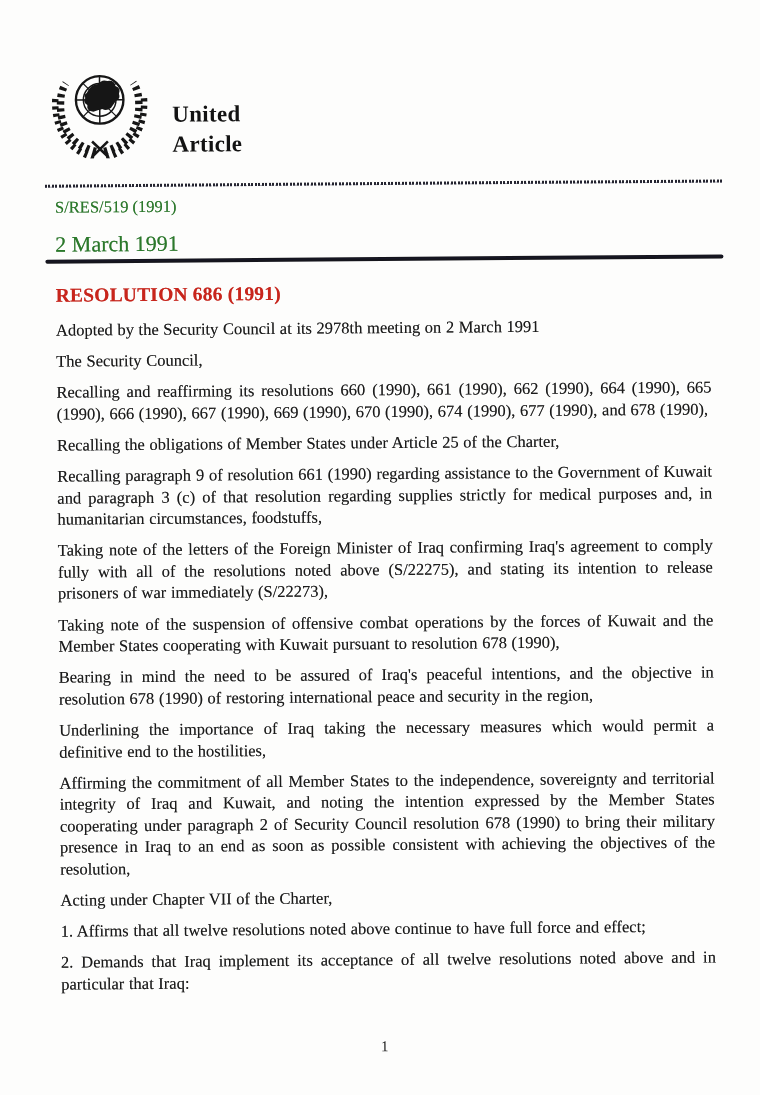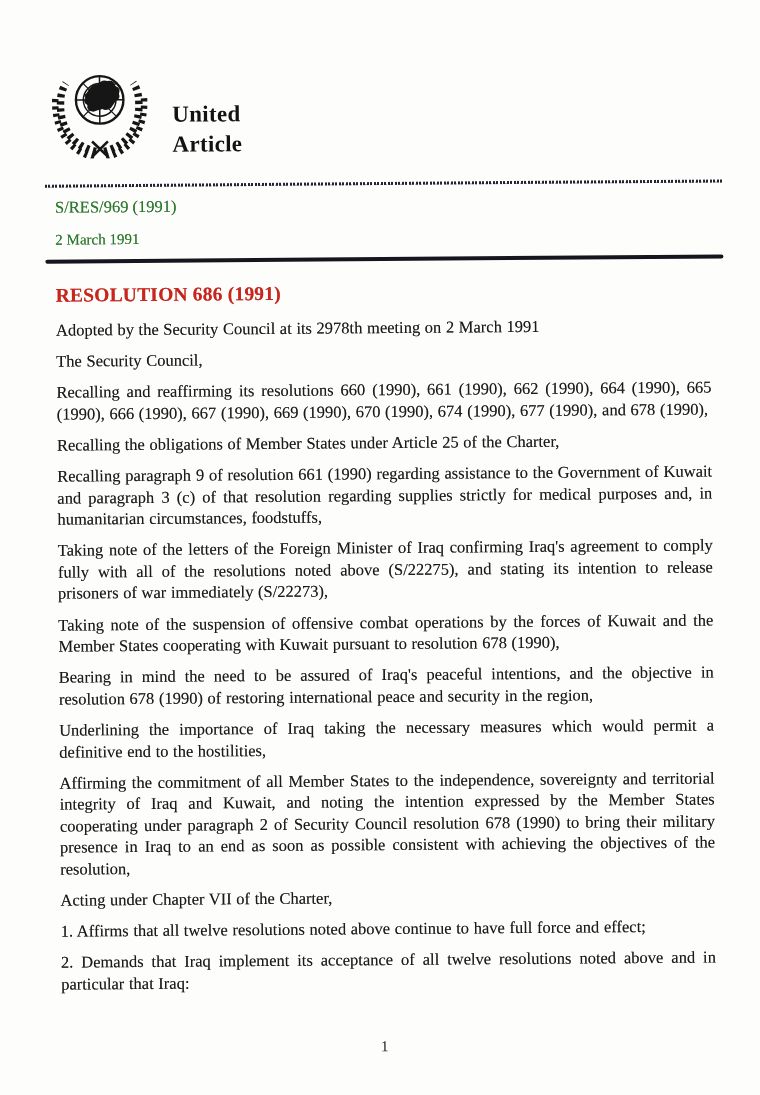--- a/index.html
+++ b/index.html
@@ -62,21 +62,21 @@
     left: 57px;
     top: 195px;
     font-size: 16.5px;
     color: var(--meta-green, #2b7a2b);
     text-shadow: 0 0 0.5px rgba(30,90,30,0.6);
   }
   .doc-date {
     position: absolute;
     left: 57px;
     top: 229px;
-    font-size: 15px;
+    font-size: 22px;
     color: var(--meta-green, #2b7a2b);
     text-shadow: 0 0 0.5px rgba(30,90,30,0.6);
   }
   .rule-solid {
     position: absolute;
     left: 47px;
     top: 257px;
     width: 678px;
     height: 4px;
     background: #15151c;
@@ -157,21 +157,21 @@
       <path d="M43.5 97 L58 83 M56.5 97 L42 83" stroke="#161616" stroke-width="2.6" fill="none"></path>
     </svg>
 
     <div class="org-name">
       <div>United</div>
       <div>Article</div>
     </div>
 
     <div class="rule-dotted"></div>
 
-    <div class="doc-symbol">S/RES/969 (1991)</div>
+    <div class="doc-symbol">S/RES/519 (1991)</div>
     <div class="doc-date">2 March 1991</div>
 
     <div class="rule-solid"></div>
 
     <div class="body-text">
       <h1 class="res-title">RESOLUTION 686 (1991)</h1>
       <p class="para single">Adopted by the Security Council at its 2978th meeting on 2 March 1991</p>
       <p class="para single">The Security Council,</p>
 
       <p class="para">Recalling and reaffirming its resolutions 660 (1990), 661 (1990), 662 (1990), 664 (1990), 665 (1990), 666 (1990), 667 (1990), 669 (1990), 670 (1990), 674 (1990), 677 (1990), and 678 (1990),</p>

